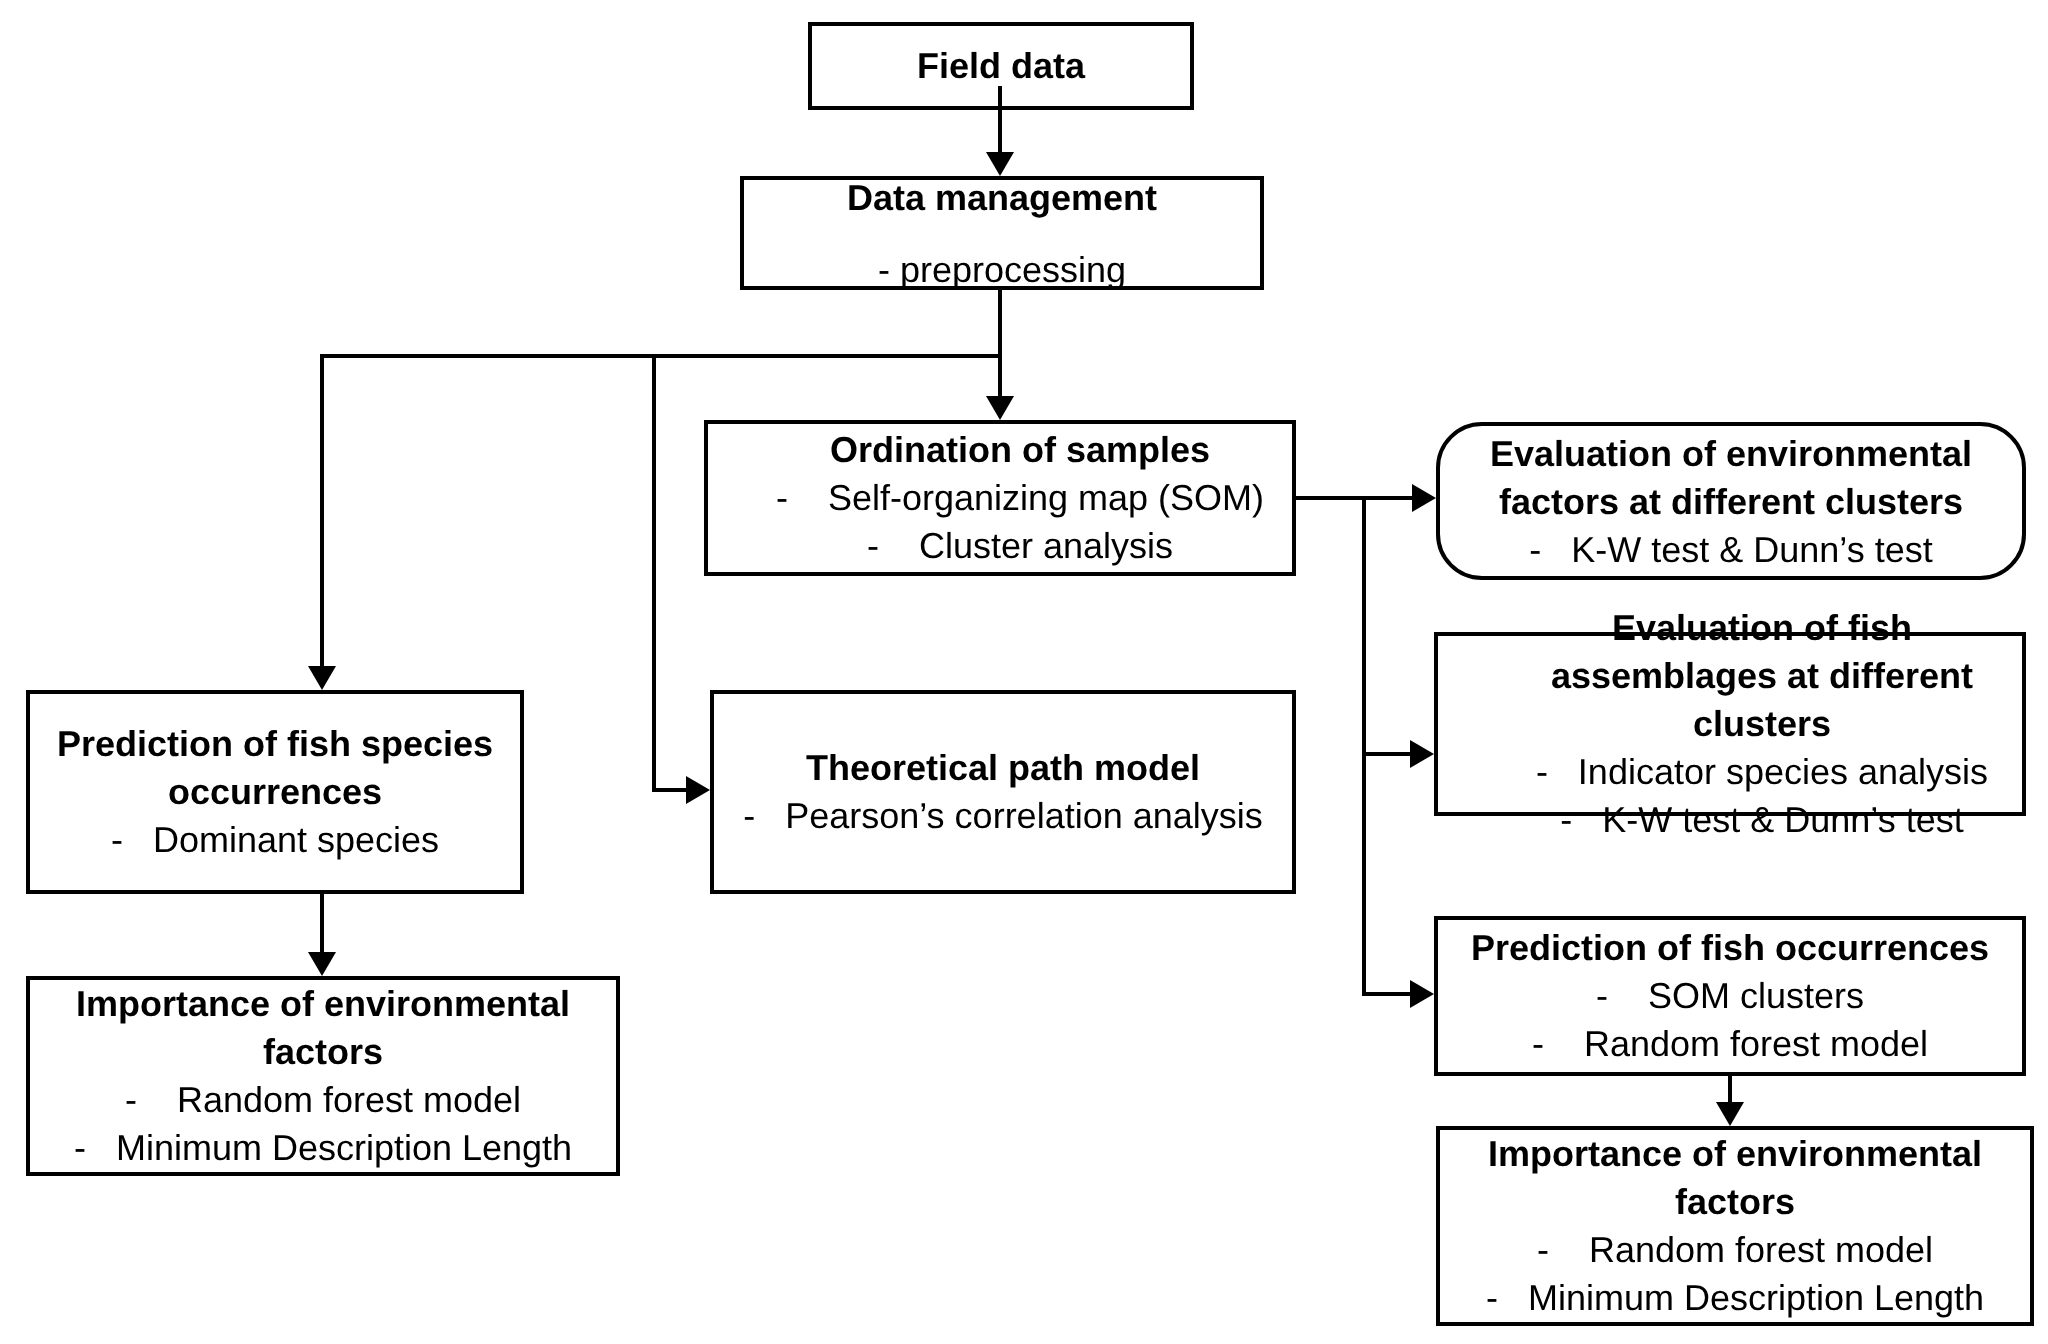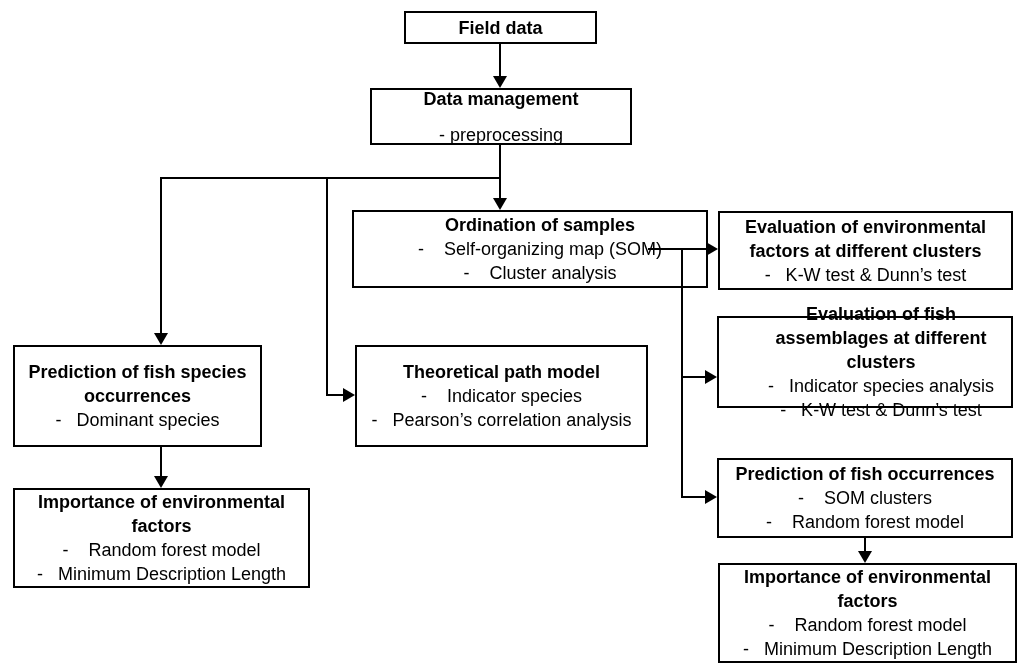--- a/index.html
+++ b/index.html
@@ -20,27 +20,27 @@
     flex-direction:column;
     justify-content:center;
     align-items:center;
     text-align:center;
     font-size:18px;
     line-height:24px;
   }
   .node .title{font-weight:bold;}
   .node .bline{white-space:pre-wrap;}
   
-  #n-field-data{left:404px;top:11px;width:193px;height:33px;}
+  #n-field-data{left:404px;top:11px;width:193px;height:44px;}
   #n-data-management{left:370px;top:88px;width:262px;height:57px;gap:12px;}
-  #n-ordination{left:352px;top:210px;width:356px;height:78px;padding-left:20px;}
+  #n-ordination{left:352px;top:210px;width:296px;height:78px;padding-left:20px;}
   #n-prediction-species{left:13px;top:345px;width:249px;height:102px;}
   #n-theoretical-path{left:355px;top:345px;width:293px;height:102px;}
   #n-importance-left{left:13px;top:488px;width:297px;height:100px;}
-  #n-eval-env{left:718px;top:211px;width:295px;height:79px;}
+  #n-eval-env{left:718px;top:211px;width:295px;height:79px;border-radius:23px;}
   #n-eval-fish{left:717px;top:316px;width:296px;height:92px;padding-left:32px;}
   #n-eval-fish .title{max-width:250px;}
   #n-prediction-assemblages{left:717px;top:458px;width:296px;height:80px;}
   #n-importance-right{left:718px;top:563px;width:299px;height:100px;}
   
   .seg{position:absolute;background:#000;}
   .ah-down{position:absolute;width:0;height:0;
     border-left:7px solid transparent;border-right:7px solid transparent;
     border-top:12px solid #000;}
   .ah-right{position:absolute;width:0;height:0;
@@ -67,21 +67,20 @@
     <div class="bline">-    Cluster analysis</div>
   </div>
 
   <div class="node" id="n-prediction-species">
     <div class="title">Prediction of fish species occurrences</div>
     <div class="bline">-   Dominant species</div>
   </div>
 
   <div class="node" id="n-theoretical-path">
     <div class="title">Theoretical path model</div>
-    <div class="bline">-    Indicator species</div>
     <div class="bline">-   Pearson’s correlation analysis</div>
   </div>
 
   <div class="node" id="n-importance-left">
     <div class="title">Importance of environmental factors</div>
     <div class="bline">-    Random forest model</div>
     <div class="bline">-   Minimum Description Length</div>
   </div>
 
   <div class="node" id="n-eval-env">

